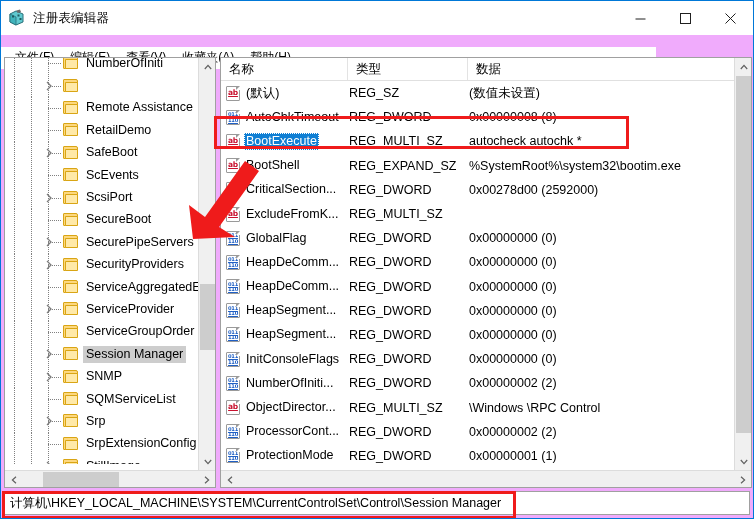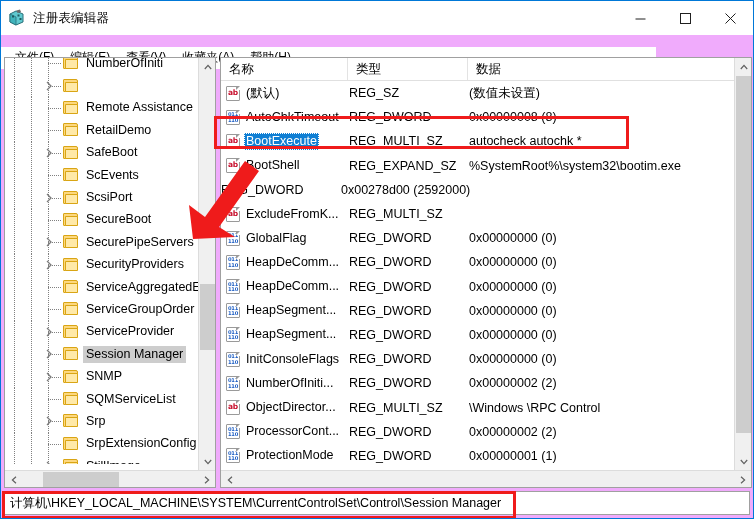--- a/index.html
+++ b/index.html
@@ -226,20 +226,21 @@
   }
   .vicon .glyph {
     position: absolute;
     left: 0; right: 0; top: 1px;
     text-align: center;
     font-family: "DejaVu Sans", sans-serif;
     font-weight: 700;
     font-size: 7px;
     line-height: 7px;
     letter-spacing: -0.3px;
+    text-decoration: underline;
   }
   .vicon.str .glyph { color: #c8102e; font-size: 7.5px; top: 2px; }
   .vicon.dw .glyph { color: #1f5fc4; font-size: 5.2px; line-height: 5.4px; top: 1.5px; }
 
   
   .statusbar {
     position: absolute; left: 3px; bottom: 3px;
     width: 746px; height: 24px;
     border: 1px solid #a0a0a0;
     background: #ffffff;
@@ -475,44 +476,44 @@
             <div class="front"></div>
           </div>
           <span class="lbl">ServiceAggregatedEvents</span>
         </div>
         <div class="tnode">
           <div class="t-indent" style="width: 58px;">
             <div class="dotline" style="left: 9px;"></div>
             <div class="dotline" style="left: 26px;"></div>
             <div class="dotline" style="left: 43px;"></div>
             <div class="dotstub" style="left: 43px; width: 13px;"></div>
+            <div class="chev" style="left: 38px;">
+              <svg width="12" height="12" viewBox="0 0 12 12">
+                <polyline points="4,2 8,6 4,10" fill="none" stroke="#7c7c7c" stroke-width="1.3"></polyline>
+              </svg>
+            </div>
+          </div>
+          <div class="folder">
+            <div class="back"></div>
+            <div class="front"></div>
+          </div>
+          <span class="lbl">ServiceProvider</span>
+        </div>
+        <div class="tnode">
+          <div class="t-indent" style="width: 58px;">
+            <div class="dotline" style="left: 9px;"></div>
+            <div class="dotline" style="left: 26px;"></div>
+            <div class="dotline" style="left: 43px;"></div>
+            <div class="dotstub" style="left: 43px; width: 13px;"></div>
           </div>
           <div class="folder">
             <div class="back"></div>
             <div class="front"></div>
           </div>
           <span class="lbl">ServiceGroupOrder</span>
-        </div>
-        <div class="tnode">
-          <div class="t-indent" style="width: 58px;">
-            <div class="dotline" style="left: 9px;"></div>
-            <div class="dotline" style="left: 26px;"></div>
-            <div class="dotline" style="left: 43px;"></div>
-            <div class="dotstub" style="left: 43px; width: 13px;"></div>
-            <div class="chev" style="left: 38px;">
-              <svg width="12" height="12" viewBox="0 0 12 12">
-                <polyline points="4,2 8,6 4,10" fill="none" stroke="#7c7c7c" stroke-width="1.3"></polyline>
-              </svg>
-            </div>
-          </div>
-          <div class="folder">
-            <div class="back"></div>
-            <div class="front"></div>
-          </div>
-          <span class="lbl">ServiceProvider</span>
         </div>
         <div class="tnode sel">
           <div class="t-indent" style="width: 58px;">
             <div class="dotline" style="left: 9px;"></div>
             <div class="dotline" style="left: 26px;"></div>
             <div class="dotline" style="left: 43px;"></div>
             <div class="dotstub" style="left: 43px; width: 13px;"></div>
             <div class="chev" style="left: 38px;">
               <svg width="12" height="12" viewBox="0 0 12 12">
                 <polyline points="4,2 8,6 4,10" fill="none" stroke="#7c7c7c" stroke-width="1.3"></polyline>
@@ -676,20 +677,26 @@
           <div class="c-name">
             <div class="vicon str">
               <div class="glyph">ab</div>
             </div>
             <span class="nm">BootShell</span>
           </div>
           <div class="c-type">REG_EXPAND_SZ</div>
           <div class="c-data">%SystemRoot%\system32\bootim.exe</div>
         </div>
         <div class="row">
+          <div class="c-name">
+            <div class="vicon dw">
+              <div class="glyph">011<br>110</div>
+            </div>
+            <span class="nm">CriticalSection...</span>
+          </div>
           <div class="c-type">REG_DWORD</div>
           <div class="c-data">0x00278d00 (2592000)</div>
         </div>
         <div class="row">
           <div class="c-name">
             <div class="vicon str">
               <div class="glyph">ab</div>
             </div>
             <span class="nm">ExcludeFromK...</span>
           </div>

